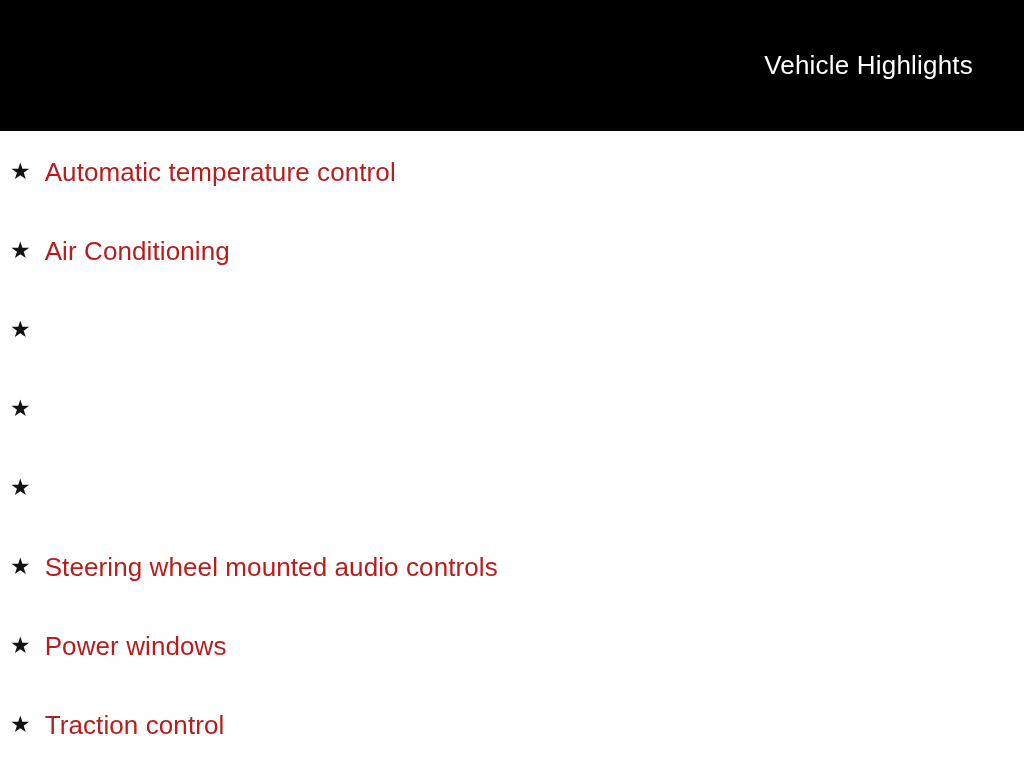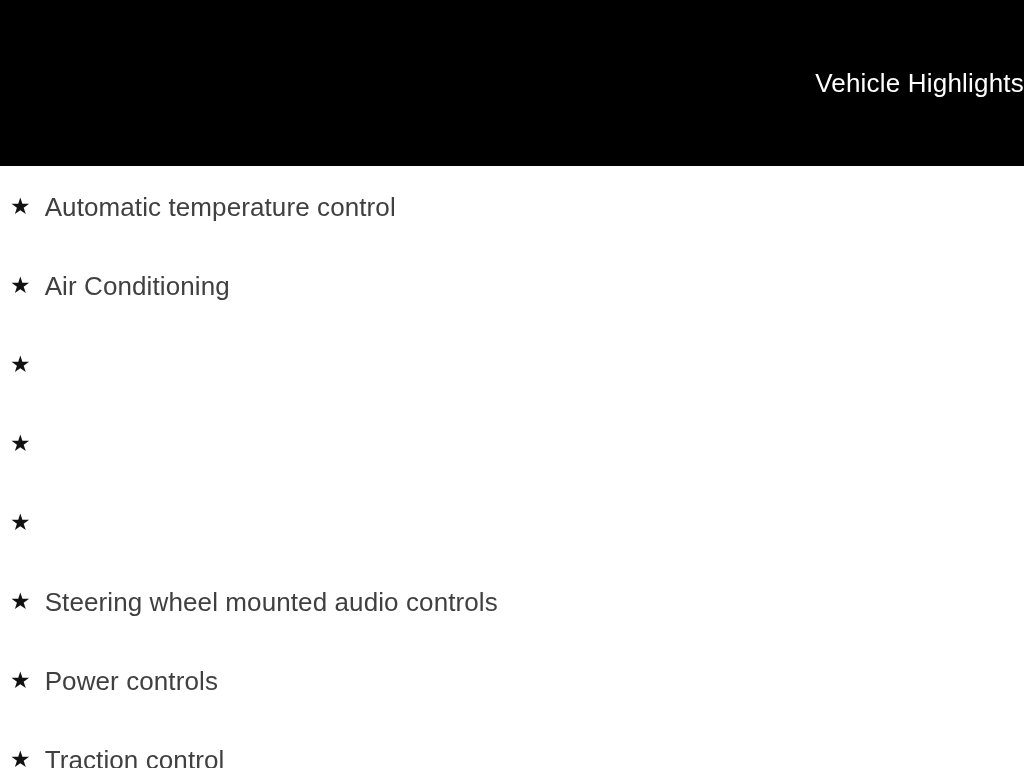--- a/index.html
+++ b/index.html
@@ -8,26 +8,27 @@
   }
   body {
     width: 1024px;
     height: 768px;
     background: #ffffff;
     font-family: "Liberation Sans", sans-serif;
     overflow: hidden;
   }
   .header {
     width: 100%;
-    height: 166px;
+    height: 131px;
     background: #000000;
     display: flex;
     align-items: center;
     justify-content: flex-end;
     box-sizing: border-box;
+    padding-right: 51px;
   }
   .header-title {
     color: #ffffff;
     font-size: 26px;
     font-weight: 400;
     letter-spacing: 0.2px;
     white-space: nowrap;
   }
   .features-list {
     list-style: none;
@@ -43,21 +44,21 @@
     font-family: "DejaVu Sans", sans-serif;
     font-size: 23px;
     color: #111111;
     line-height: 1;
     transform: translateY(-1px);
     flex: 0 0 auto;
   }
   .feature-label {
     margin-left: 14px;
     font-size: 26px;
-    color: #404040;
+    color: #b91c1c;
     letter-spacing: 0.1px;
     white-space: nowrap;
   }
 </style>
 </head>
 <body>
 
 <div class="header">
   <span class="header-title">Vehicle Highlights</span>
 </div>
@@ -79,19 +80,19 @@
   </li>
   <li class="feature-item">
     <span class="star-icon">★</span>
   </li>
   <li class="feature-item">
     <span class="star-icon">★</span>
     <span class="feature-label">Steering wheel mounted audio controls</span>
   </li>
   <li class="feature-item">
     <span class="star-icon">★</span>
-    <span class="feature-label">Power controls</span>
+    <span class="feature-label">Power windows</span>
   </li>
   <li class="feature-item">
     <span class="star-icon">★</span>
     <span class="feature-label">Traction control</span>
   </li>
 </ul>
 
 </body></html>

